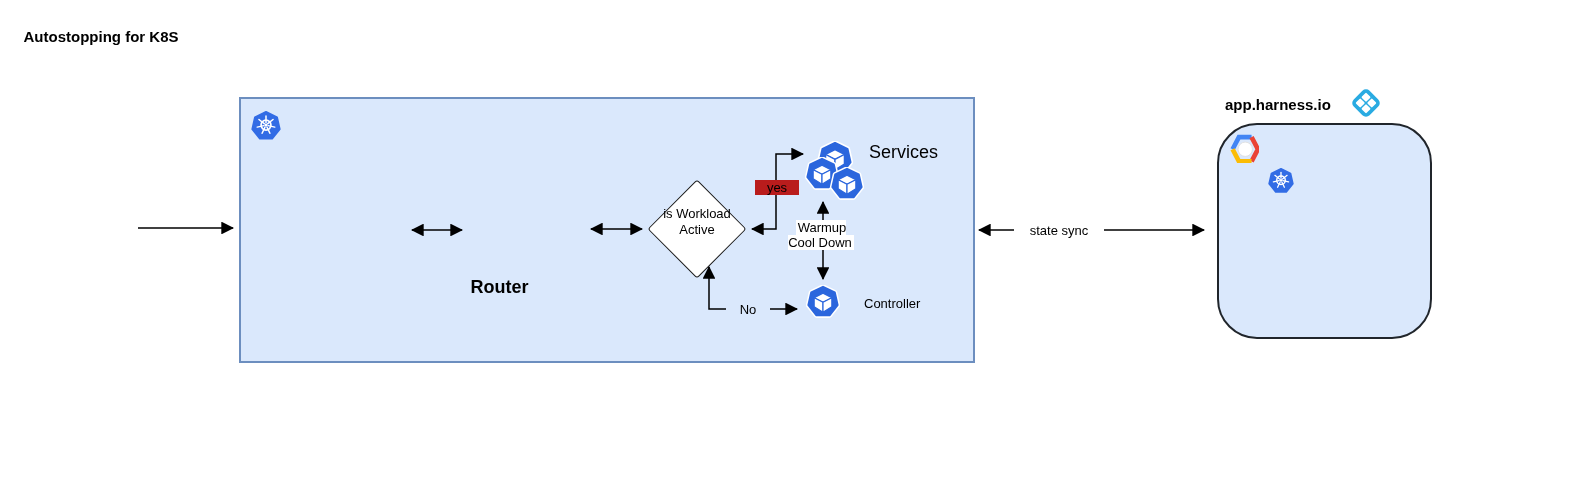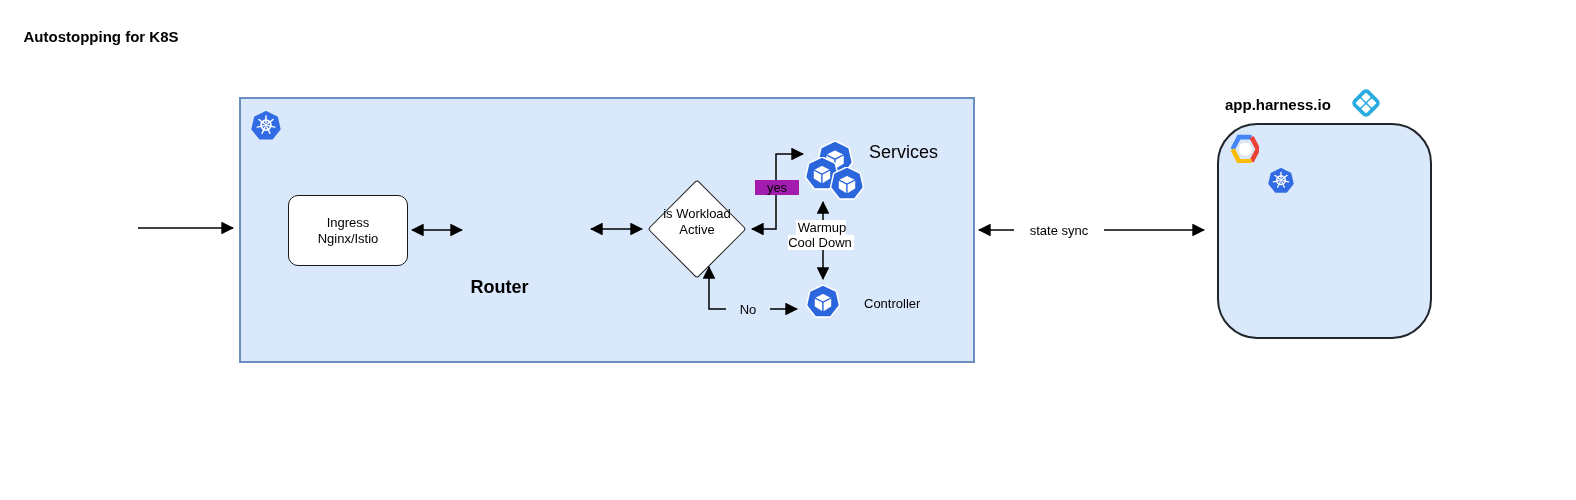--- a/index.html
+++ b/index.html
@@ -41,21 +41,21 @@
   .decision-label { left:647px; top:206px; width:100px; text-align:center;
     font-size:13px; line-height:15.5px; }
 
   
   .cube-icon { position:absolute; }
   .services-label  { left:869px; top:142px; font-size:18px; }
   .controller-label{ left:864px; top:296px; font-size:13px; }
 
   
   .edge-label { font-size:13px; text-align:center; line-height:15px; }
-  .yes-label  { left:755px; top:180px; width:44px; background:#a21caf; }
+  .yes-label  { left:755px; top:180px; width:44px; background:#b91c1c; }
   .no-label   { left:726px; top:302px; width:44px; background:#dae8fc; }
   .sync-label { left:1014px; top:223px; width:90px; background:#ffffff; }
   .warmup-label { left:782px; top:220px; width:78px; }
   .warmup-label span { background:#ffffff; padding:0 2px; }
 
   
   .harness-title { left:1225px; top:96px; font-size:15px; font-weight:bold; }
   .harness-box { left:1217px; top:123px; width:215px; height:216px;
     background:#dae8fc; border:2px solid #20252b; border-radius:40px; box-sizing:border-box; }
   .ccm-box { left:1258px; top:160px; width:134px; height:142px; background:#fff;
@@ -133,21 +133,20 @@
   </svg>
 
   <div class="abs note-title">Autostopping for K8S</div>
 
 
   <div class="abs cluster-box"></div>
   <svg class="abs icon" style="left:251px;top:111px" width="30" height="30" viewBox="0 0 100 100">
       <use href="#sym-k8s"></use>
     </svg>
 
-  <div class="abs proc-box ingress-node">Ingress Nginx/Istio</div>
   <div class="abs router-caption">Router</div>
 
   <div class="abs decision-shape"></div>
   <div class="abs decision-label">is Workload Active</div>
 
   <svg class="connector-layer">
     <g fill="none" stroke="#000" stroke-width="1.5">
       <path d="M138,228 H233" marker-end="url(#arr)"></path>
       <path d="M412,230 H462" marker-start="url(#arr)" marker-end="url(#arr)"></path>
       <path d="M591,229 H642" marker-start="url(#arr)" marker-end="url(#arr)"></path>

